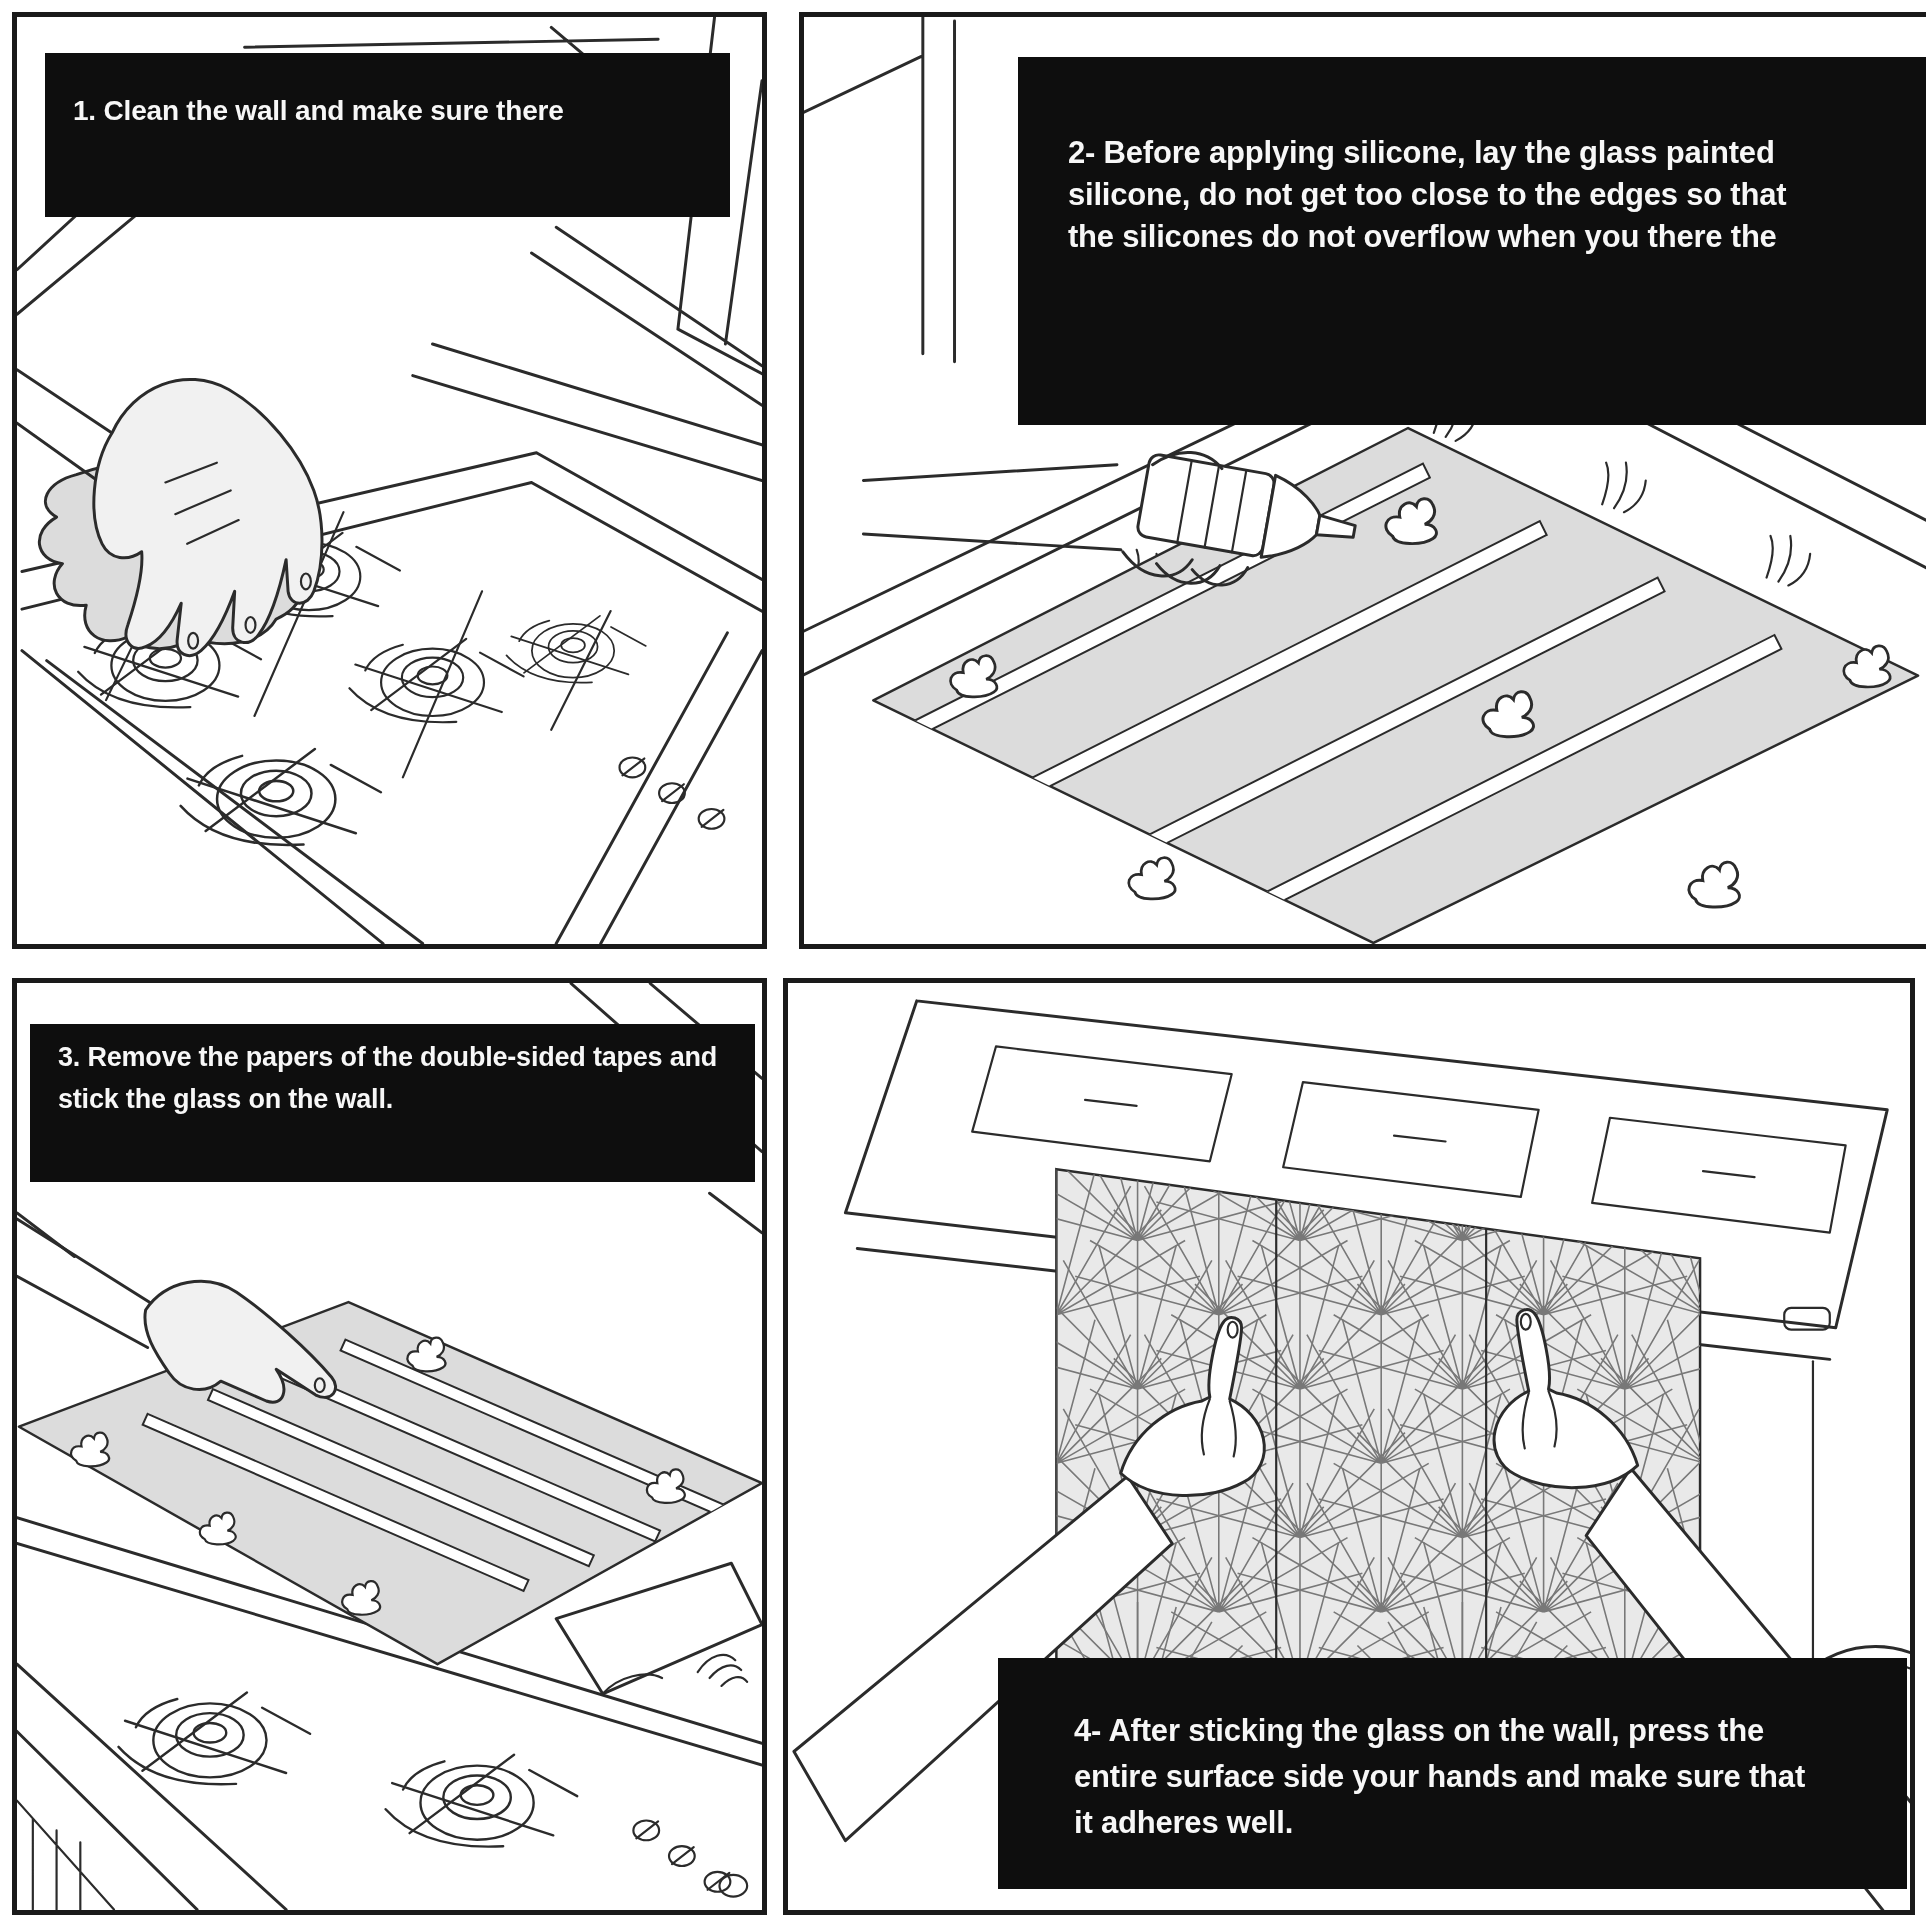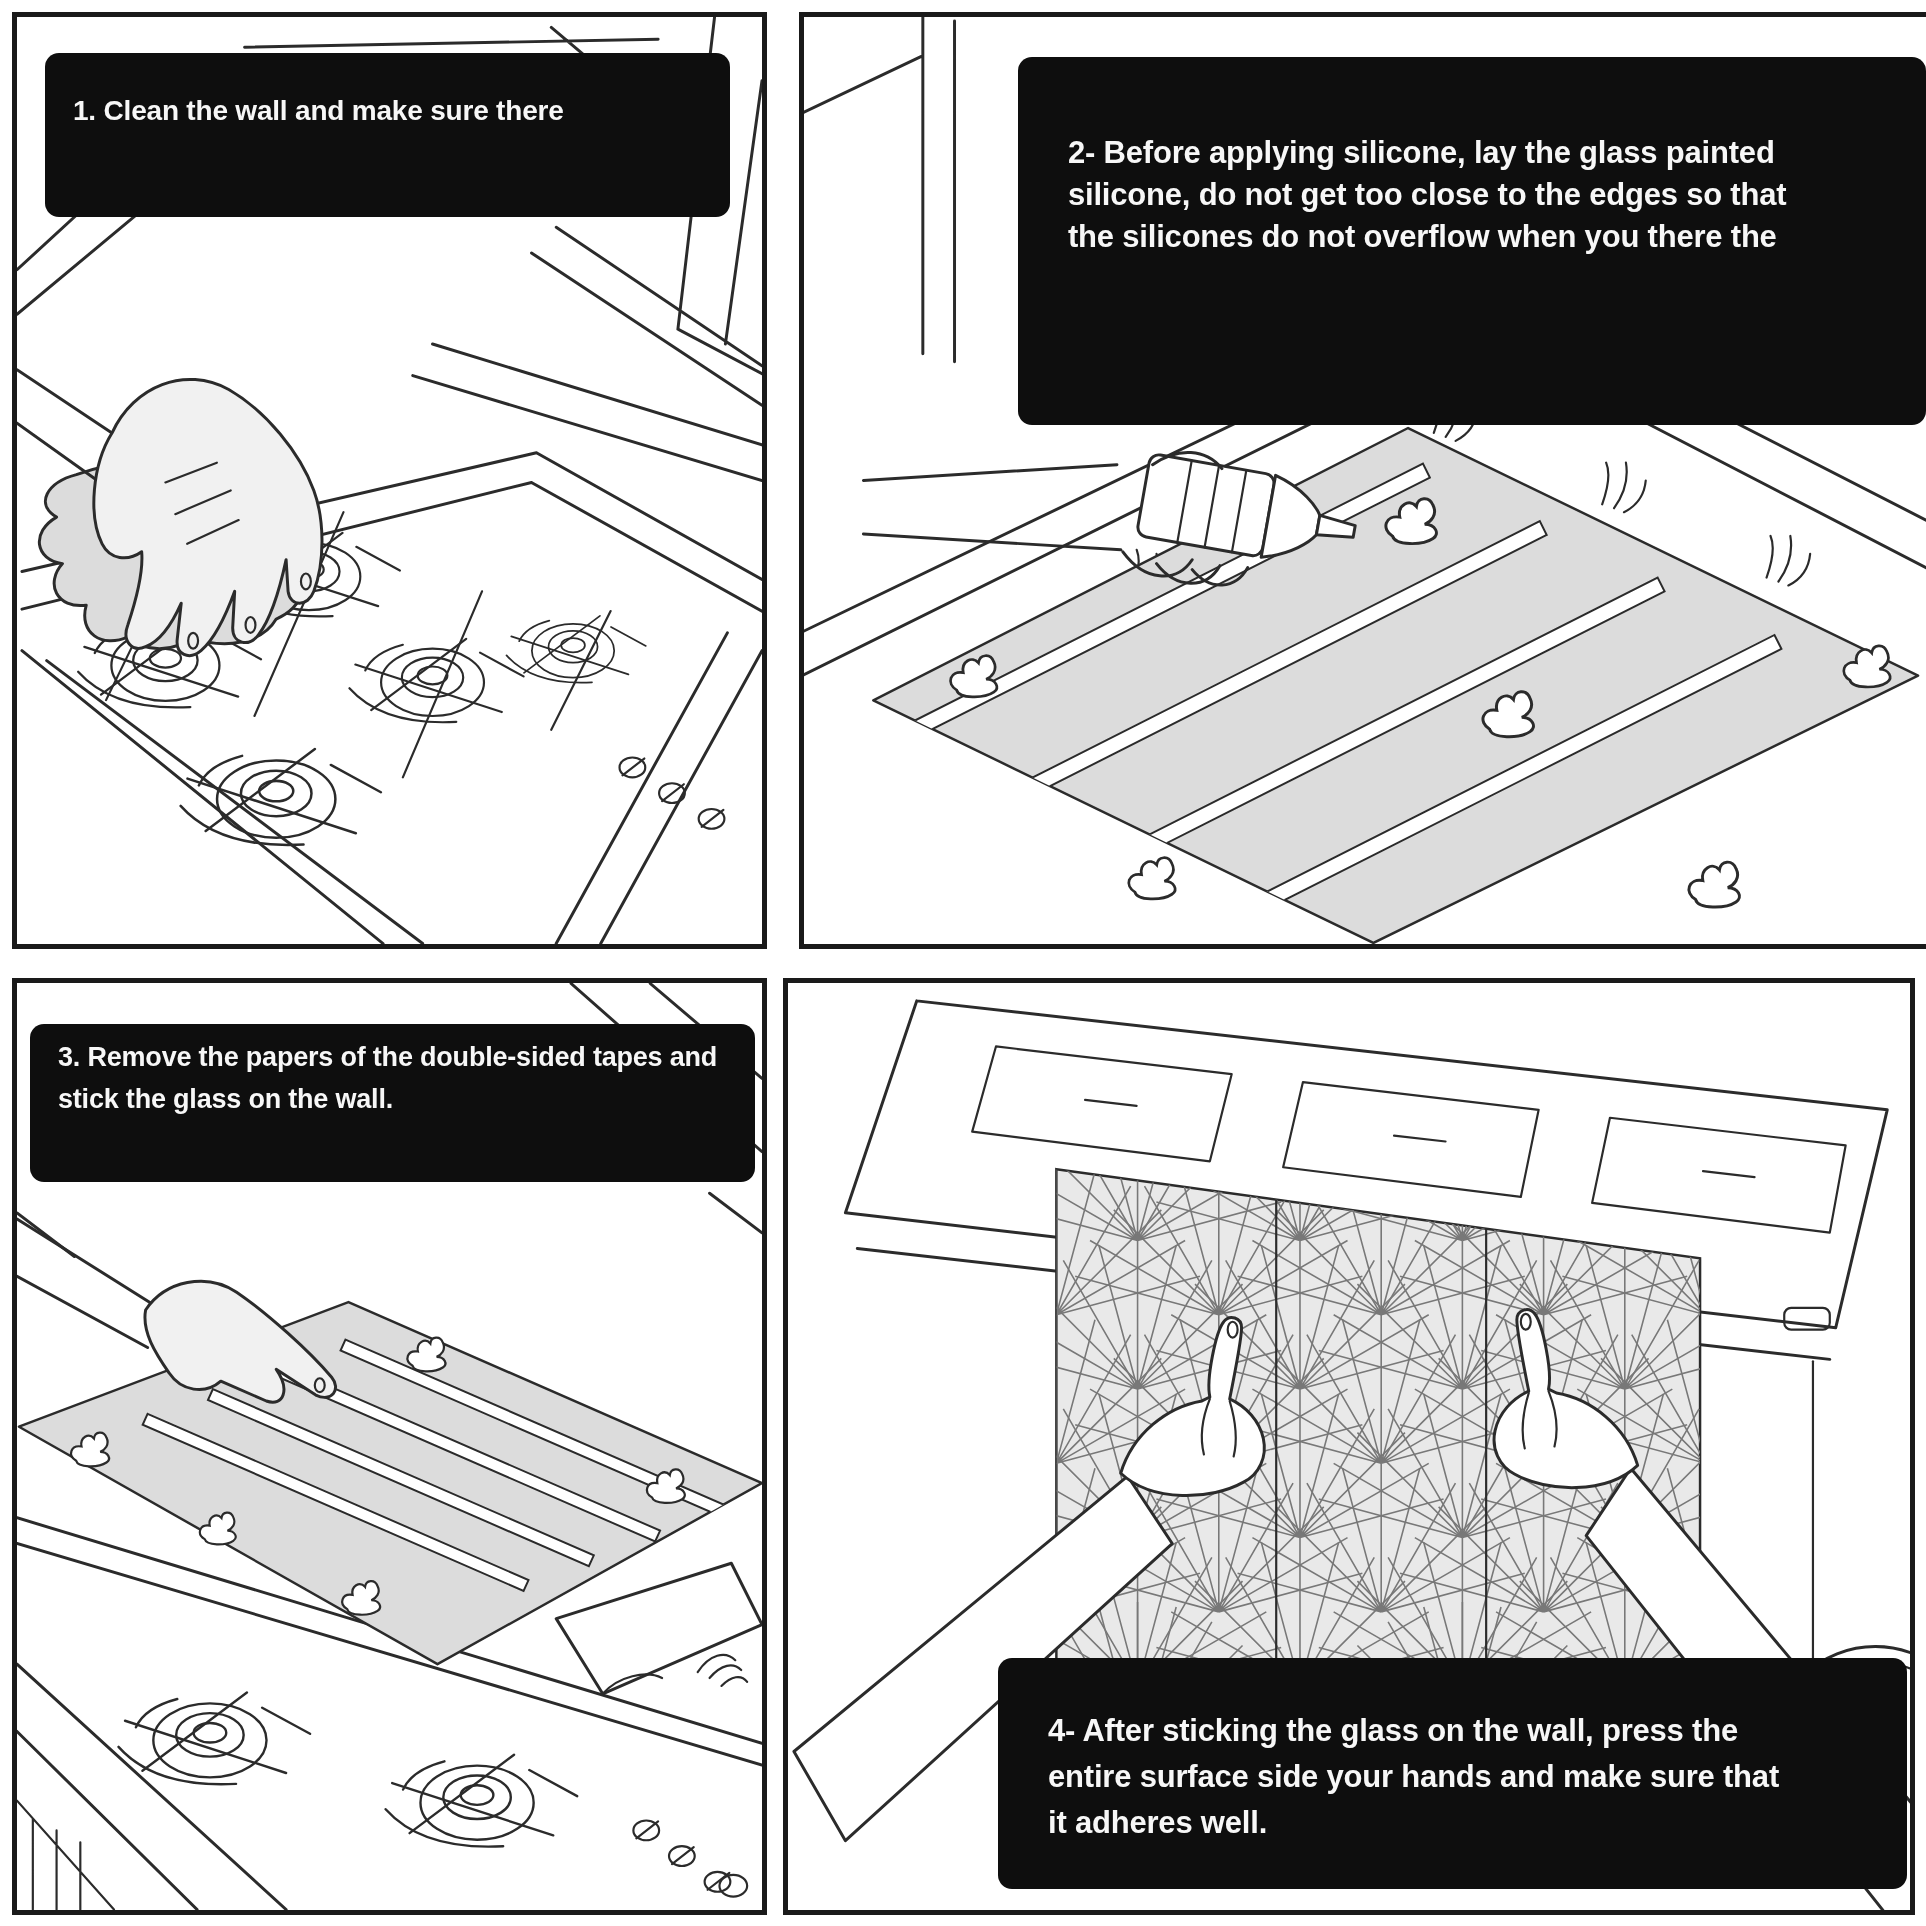--- a/index.html
+++ b/index.html
@@ -16,31 +16,31 @@
   }
   #panel1{left:12px;top:12px;width:755px;height:937px;}
   #panel2{left:783px;top:12px;width:1132px;height:937px;margin-left:16px;}
   #panel3{left:12px;top:978px;width:755px;height:937px;}
   #panel4{left:783px;top:978px;width:1132px;height:937px;}
   .panel svg{position:absolute;left:0;top:0;width:100%;height:100%;}
   .caption{
     position:absolute;z-index:5;
     background:var(--caption_bg,#0e0e0e);
     color:var(--caption_text,#f7f7f7);
-    font-weight:700;letter-spacing:-0.2px;border-radius:14px;
+    font-weight:700;letter-spacing:-0.2px;
   }
   .cap-line{display:block;white-space:nowrap;}
   #cap1{left:28px;top:36px;width:685px;height:164px;box-sizing:border-box;
         padding:36px 0 0 28px;font-size:28px;line-height:43px;}
   #cap2{left:214px;top:40px;width:908px;height:368px;box-sizing:border-box;
         padding:75px 0 0 50px;font-size:31px;line-height:42px;}
   #cap3{left:13px;top:41px;width:725px;height:158px;box-sizing:border-box;
         padding:12px 0 0 28px;font-size:27px;line-height:42px;}
   #cap4{left:210px;top:675px;width:909px;height:231px;box-sizing:border-box;
-        padding:50px 0 0 50px;font-size:31px;line-height:46px;}
+        padding:50px 0 0 76px;font-size:31px;line-height:46px;}
   
   .ln{stroke:var(--line_art,#2b2b2b);stroke-width:3;fill:none;stroke-linecap:round;stroke-linejoin:round;}
   .ln2{stroke:var(--line_art,#2b2b2b);stroke-width:2.2;fill:none;stroke-linecap:round;stroke-linejoin:round;}
   .wfill{fill:#fff;stroke:var(--line_art,#2b2b2b);stroke-width:3;stroke-linejoin:round;}
   .hand{fill:#f1f1f1;stroke:var(--line_art,#2b2b2b);stroke-width:3;stroke-linejoin:round;}
   .cloth{fill:var(--glass_gray,#dcdcdc);stroke:var(--line_art,#2b2b2b);stroke-width:3;stroke-linejoin:round;}
   .gfill{fill:var(--glass_gray,#dcdcdc);stroke:var(--line_art,#2b2b2b);stroke-width:2.5;stroke-linejoin:round;}
   .pglass{fill:var(--pattern_glass_gray,#e9e9e9);stroke:var(--line_art,#2b2b2b);stroke-width:2.5;}
   .strip{fill:#fff;stroke:var(--line_art,#2b2b2b);stroke-width:2;}
   .blob{fill:#fff;stroke:var(--line_art,#2b2b2b);stroke-width:2.5;}

